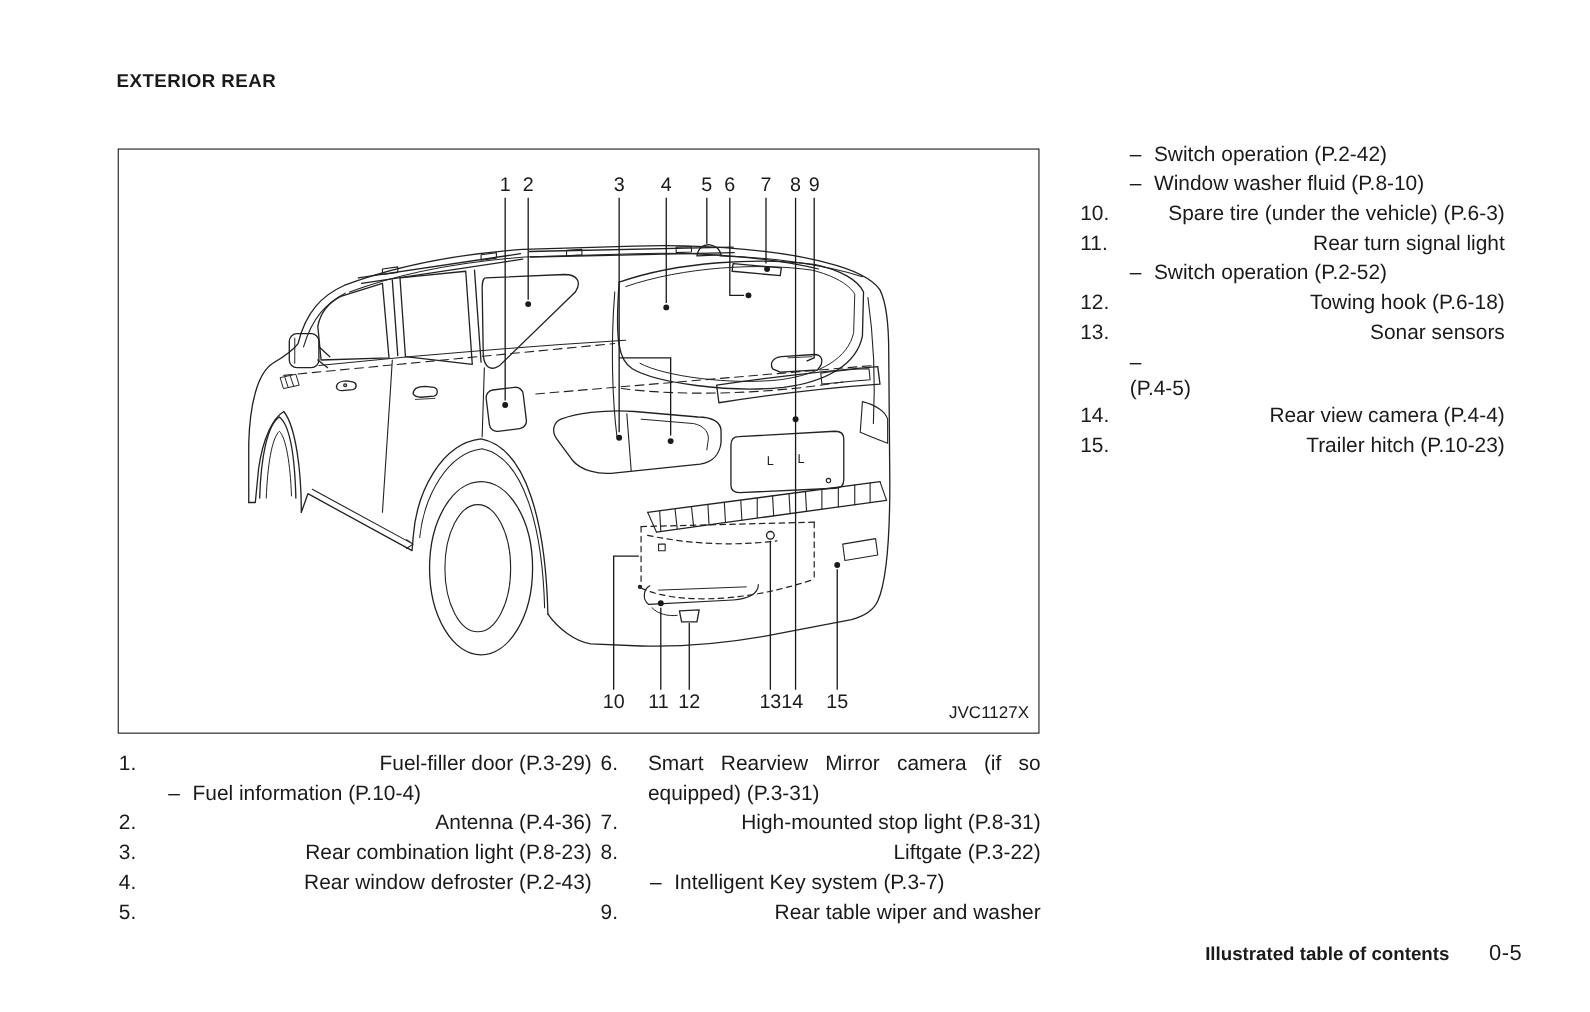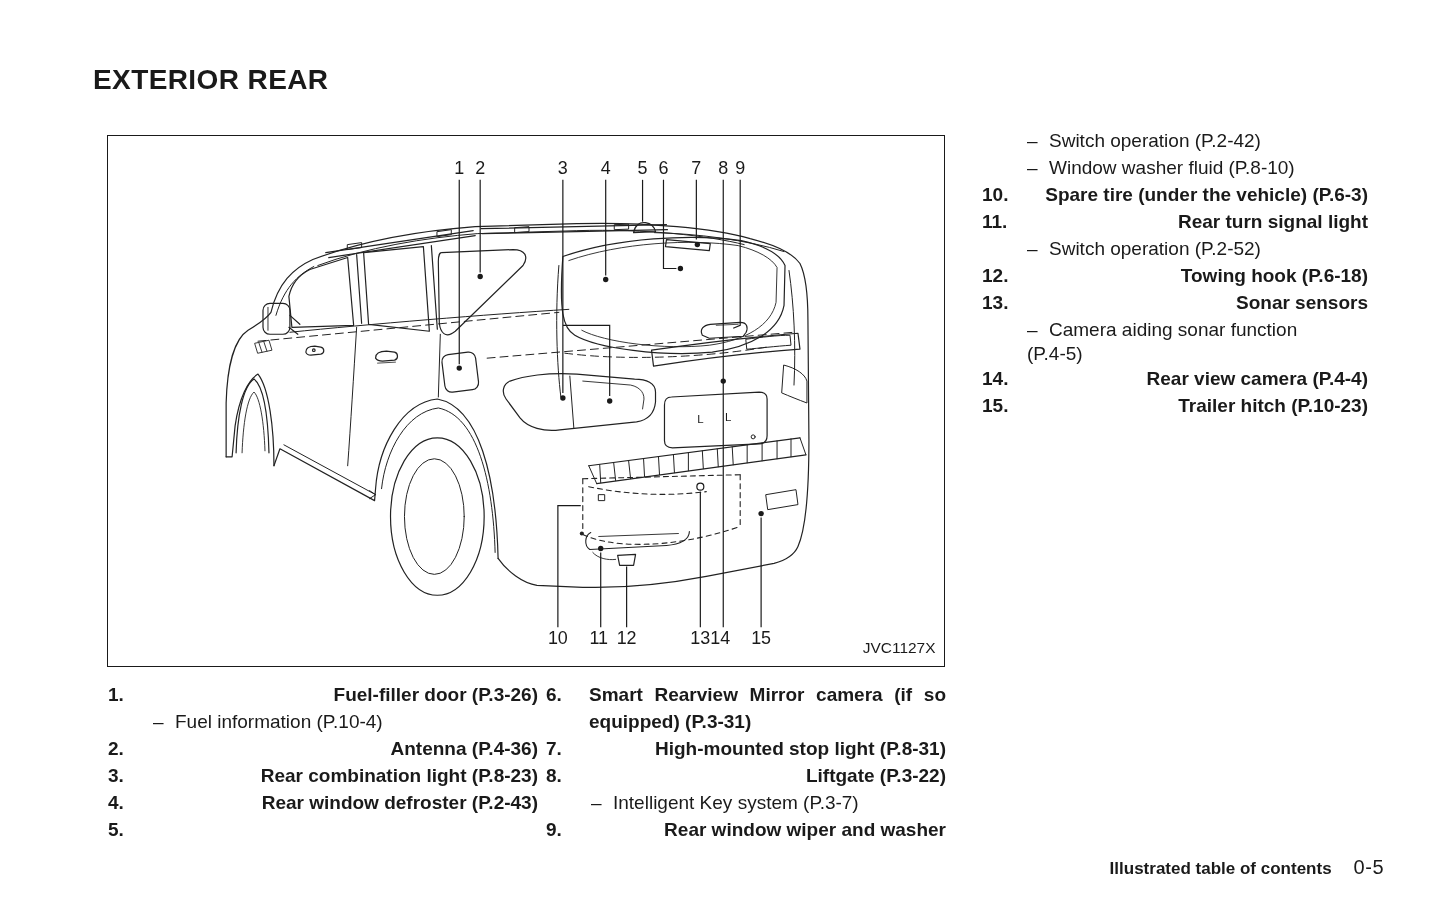--- a/index.html
+++ b/index.html
@@ -1,48 +1,48 @@
 <!DOCTYPE html>
 <html><head>
 <meta charset="utf-8">
 <style>
   html,body{margin:0;padding:0;}
   body{
     width:1445px;height:920px;position:relative;background:#ffffff;
     font-family:"Liberation Sans",sans-serif;color:#1a1a1a;overflow:hidden;
   }
   .page-title{
-    position:absolute;left:93px;top:64px;
-    font-size:28px;font-weight:bold;letter-spacing:.4px;
+    position:absolute;left:106px;top:64px;
+    font-size:17px;font-weight:bold;letter-spacing:.4px;
   }
   .figure-panel{
     position:absolute;left:107px;top:135px;width:838px;height:532px;
     border:1.6px solid #1a1a1a;box-sizing:border-box;background:#fff;
   }
   .figure-panel svg{display:block;width:100%;height:100%;}
   svg text{font-family:"Liberation Sans",sans-serif;fill:#1a1a1a;}
   .callout-num{font-size:18px;text-anchor:middle;}
   .img-code{font-size:15.5px;text-anchor:end;}
   .plate-l{font-size:11.5px;text-anchor:middle;}
 
   .legend{position:absolute;font-size:19px;line-height:27px;}
-  .legend .row{display:flex;font-weight:bold;}
+  .legend .row{display:flex;}
   .legend .num{flex:0 0 43px;}
   .legend .text{flex:1;text-align:right;}
   .legend .sub{display:flex;padding-left:45px;}
   .legend .dash{flex:0 0 22px;}
   .legend .subwrap{padding-left:45px;line-height:22px;}
   .legend .justify .text{text-align:justify;}
   .col-right{left:982px;top:127px;width:386px;}
   .col-left{left:108px;top:681px;width:430px;}
   .col-mid{left:546px;top:681px;width:400px;}
 
   .page-footer{
     position:absolute;top:856px;right:61px;
-    display:flex;align-items:baseline;gap:22px;
+    display:flex;align-items:baseline;gap:36px;
   }
   .page-footer .section{font-size:17px;font-weight:bold;}
   .page-footer .pagenum{font-size:20px;letter-spacing:.5px;}
 </style>
 </head>
 <body>
 
 <div class="page-title">EXTERIOR REAR</div>
 
 <div class="figure-panel">
@@ -239,37 +239,36 @@
   <div class="row">
       <span class="num">12.</span>
       <span class="text">Towing hook (P.6-18)</span>
     </div>
   <div class="row">
       <span class="num">13.</span>
       <span class="text">Sonar sensors</span>
     </div>
   <div class="sub">
       <span class="dash">–</span>
-      <span>Camera aiding sonar function</span>
     </div>
   <div class="subwrap">(P.4-5)</div>
   <div class="row">
       <span class="num">14.</span>
       <span class="text">Rear view camera (P.4-4)</span>
     </div>
   <div class="row">
       <span class="num">15.</span>
       <span class="text">Trailer hitch (P.10-23)</span>
     </div>
 </div>
 
 <div class="legend col-left">
   <div class="row">
       <span class="num">1.</span>
-      <span class="text">Fuel-filler door (P.3-26)</span>
+      <span class="text">Fuel-filler door (P.3-29)</span>
     </div>
   <div class="sub">
       <span class="dash">–</span>
       <span>Fuel information (P.10-4)</span>
     </div>
   <div class="row">
       <span class="num">2.</span>
       <span class="text">Antenna (P.4-36)</span>
     </div>
   <div class="row">
@@ -297,20 +296,20 @@
   <div class="row">
       <span class="num">8.</span>
       <span class="text">Liftgate (P.3-22)</span>
     </div>
   <div class="sub">
       <span class="dash">–</span>
       <span>Intelligent Key system (P.3-7)</span>
     </div>
   <div class="row">
       <span class="num">9.</span>
-      <span class="text">Rear window wiper and washer</span>
+      <span class="text">Rear table wiper and washer</span>
     </div>
 </div>
 
 <div class="page-footer">
   <span class="section">Illustrated table of contents</span>
   <span class="pagenum">0-5</span>
 </div>
 
 </body></html>

